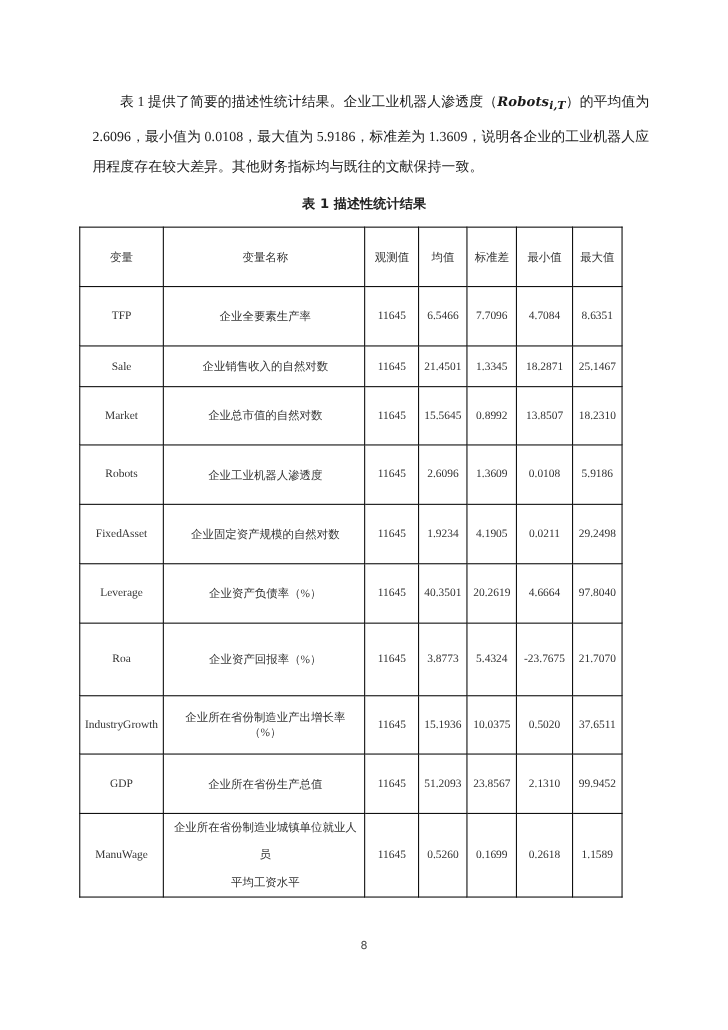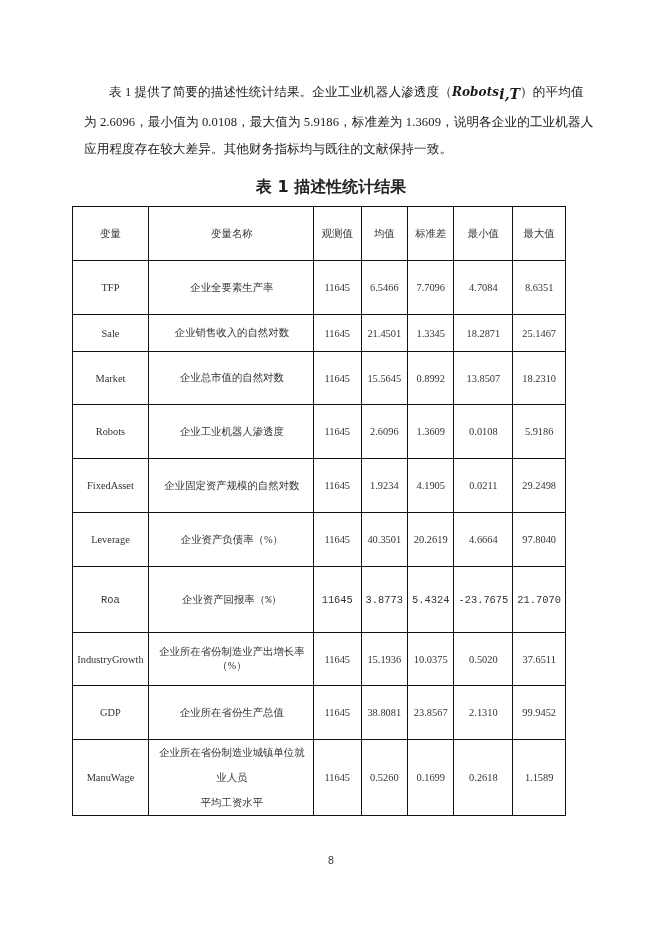--- a/index.html
+++ b/index.html
@@ -2,23 +2,23 @@
 <html><head>
 <meta charset="utf-8">
 <style>
   html, body { margin:0; padding:0; background:#ffffff; }
   body { width:662px; height:936px; position:relative; overflow:hidden;
          font-family: "Liberation Serif", "DejaVu Serif", serif; color:#1a1a1a; }
   .para { position:absolute; left:84px; width:510px; font-size:12.6px; line-height:27.5px; letter-spacing:0.1px; }
   .para p { margin:0; }
   .indent { text-indent:25px; }
   .robots-sym { font-style:italic; font-weight:bold; font-family:"DejaVu Serif", serif; font-size:12px; }
-  .robots-sym sub { font-size:14px; }
+  .robots-sym sub { font-size:10px; }
   .caption { position:absolute; top:177px; left:0; width:662px; text-align:center;
-             font-family:"DejaVu Sans", sans-serif; font-size:16px; font-weight:bold; color:#222; }
+             font-family:"DejaVu Sans", sans-serif; font-size:12px; font-weight:bold; color:#222; }
   table.stats { position:absolute; left:72px; top:206px; border-collapse:collapse; width:494px;
                 font-size:10.4px; color:#333; }
   table.stats td, table.stats th { border:1.3px solid #111; padding:0 4px; vertical-align:middle; font-weight:normal; }
   table.stats th { text-align:center; }
   .c-var { width:67px; text-align:center; }
   .c-name { width:175px; text-align:center; padding-left:6px !important; }
   .c-num { text-align:center; }
   .cw1 { width:40px; } .cw2 { width:35px; } .cw3 { width:36px; } .cw4 { width:42px; } .cw5 { width:36px; }
   th.c-name { text-align:left; }
   .name2 { line-height:25px; }
@@ -96,21 +96,21 @@
     </tr>
     <tr style="height:54px;">
       <td class="c-var">Leverage</td>
       <td class="c-name">企业资产负债率（%）</td>
       <td class="c-num">11645</td>
       <td class="c-num">40.3501</td>
       <td class="c-num">20.2619</td>
       <td class="c-num">4.6664</td>
       <td class="c-num">97.8040</td>
     </tr>
-    <tr style="height:66px;font-family:Liberation Mono, monospace;">
+    <tr style="height:66px;">
       <td class="c-var">Roa</td>
       <td class="c-name">企业资产回报率（%）</td>
       <td class="c-num">11645</td>
       <td class="c-num">3.8773</td>
       <td class="c-num">5.4324</td>
       <td class="c-num">-23.7675</td>
       <td class="c-num">21.7070</td>
     </tr>
     <tr style="height:53px;">
       <td class="c-var">IndustryGrowth</td>
@@ -118,21 +118,21 @@
       <td class="c-num">11645</td>
       <td class="c-num">15.1936</td>
       <td class="c-num">10.0375</td>
       <td class="c-num">0.5020</td>
       <td class="c-num">37.6511</td>
     </tr>
     <tr style="height:54px;">
       <td class="c-var">GDP</td>
       <td class="c-name">企业所在省份生产总值</td>
       <td class="c-num">11645</td>
-      <td class="c-num">38.8081</td>
+      <td class="c-num">51.2093</td>
       <td class="c-num">23.8567</td>
       <td class="c-num">2.1310</td>
       <td class="c-num">99.9452</td>
     </tr>
     <tr style="height:63px;">
       <td class="c-var">ManuWage</td>
       <td class="c-name name2"><span>企业所在省份制造业城镇单位就业人员</span><br><span>平均工资水平</span></td>
       <td class="c-num">11645</td>
       <td class="c-num">0.5260</td>
       <td class="c-num">0.1699</td>

